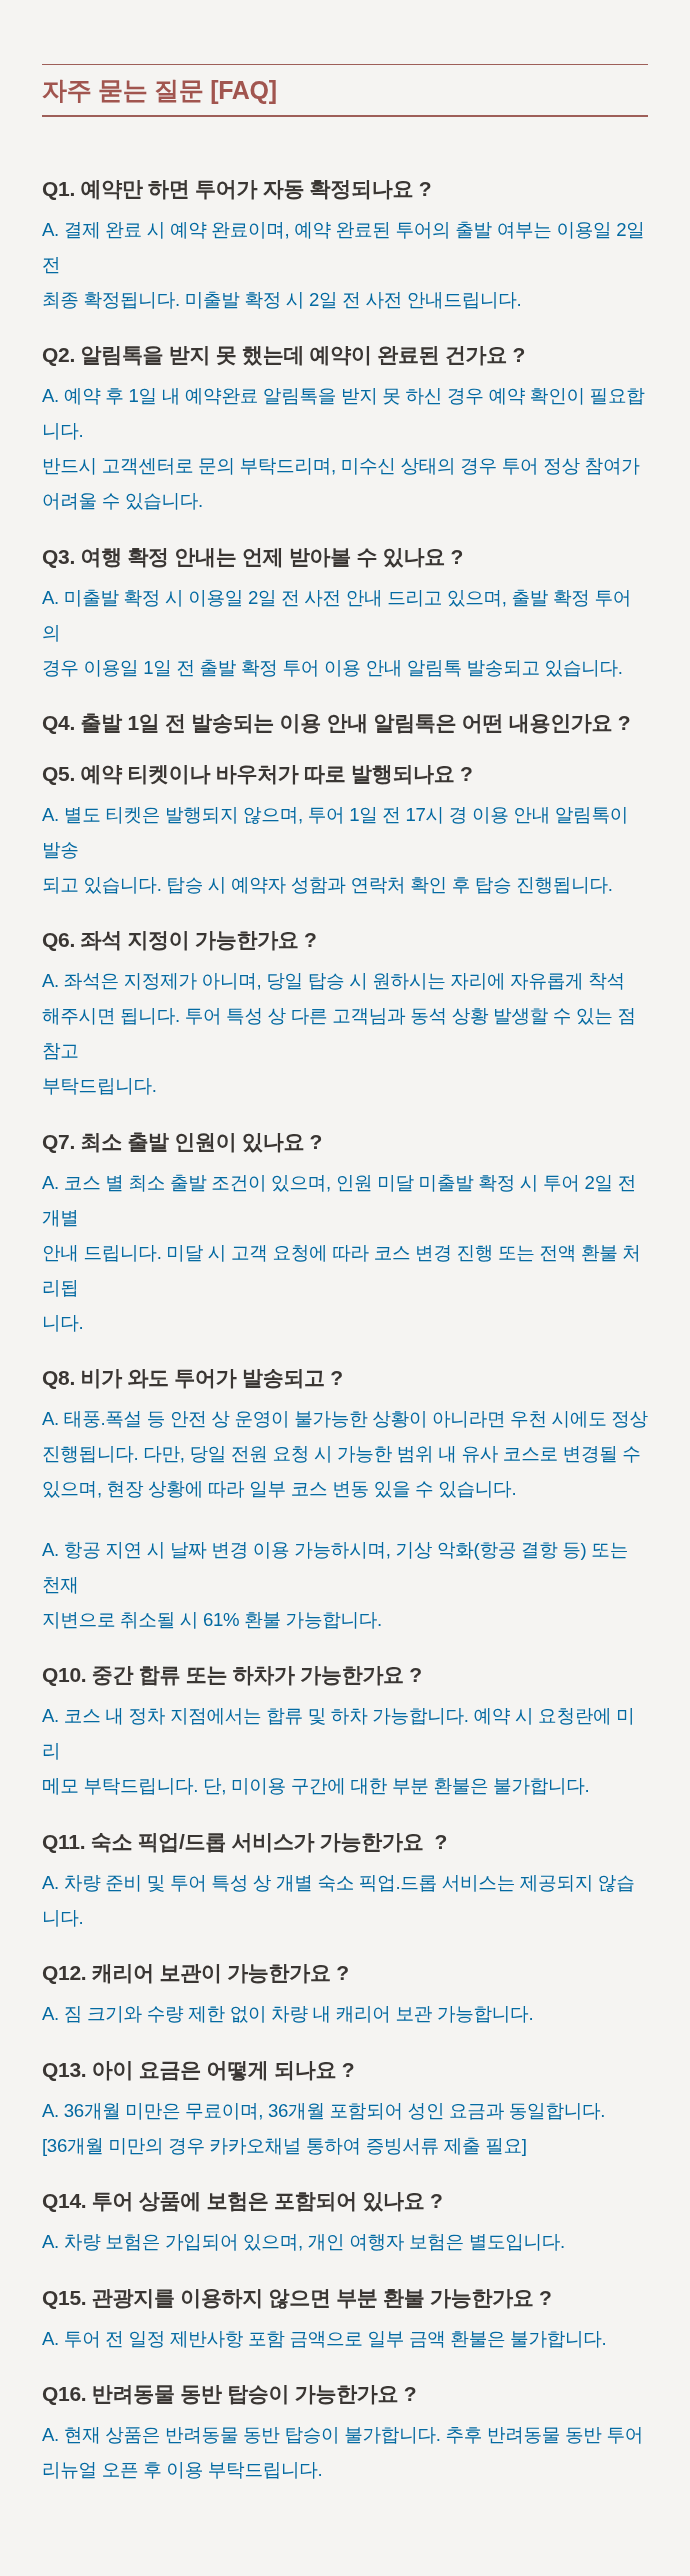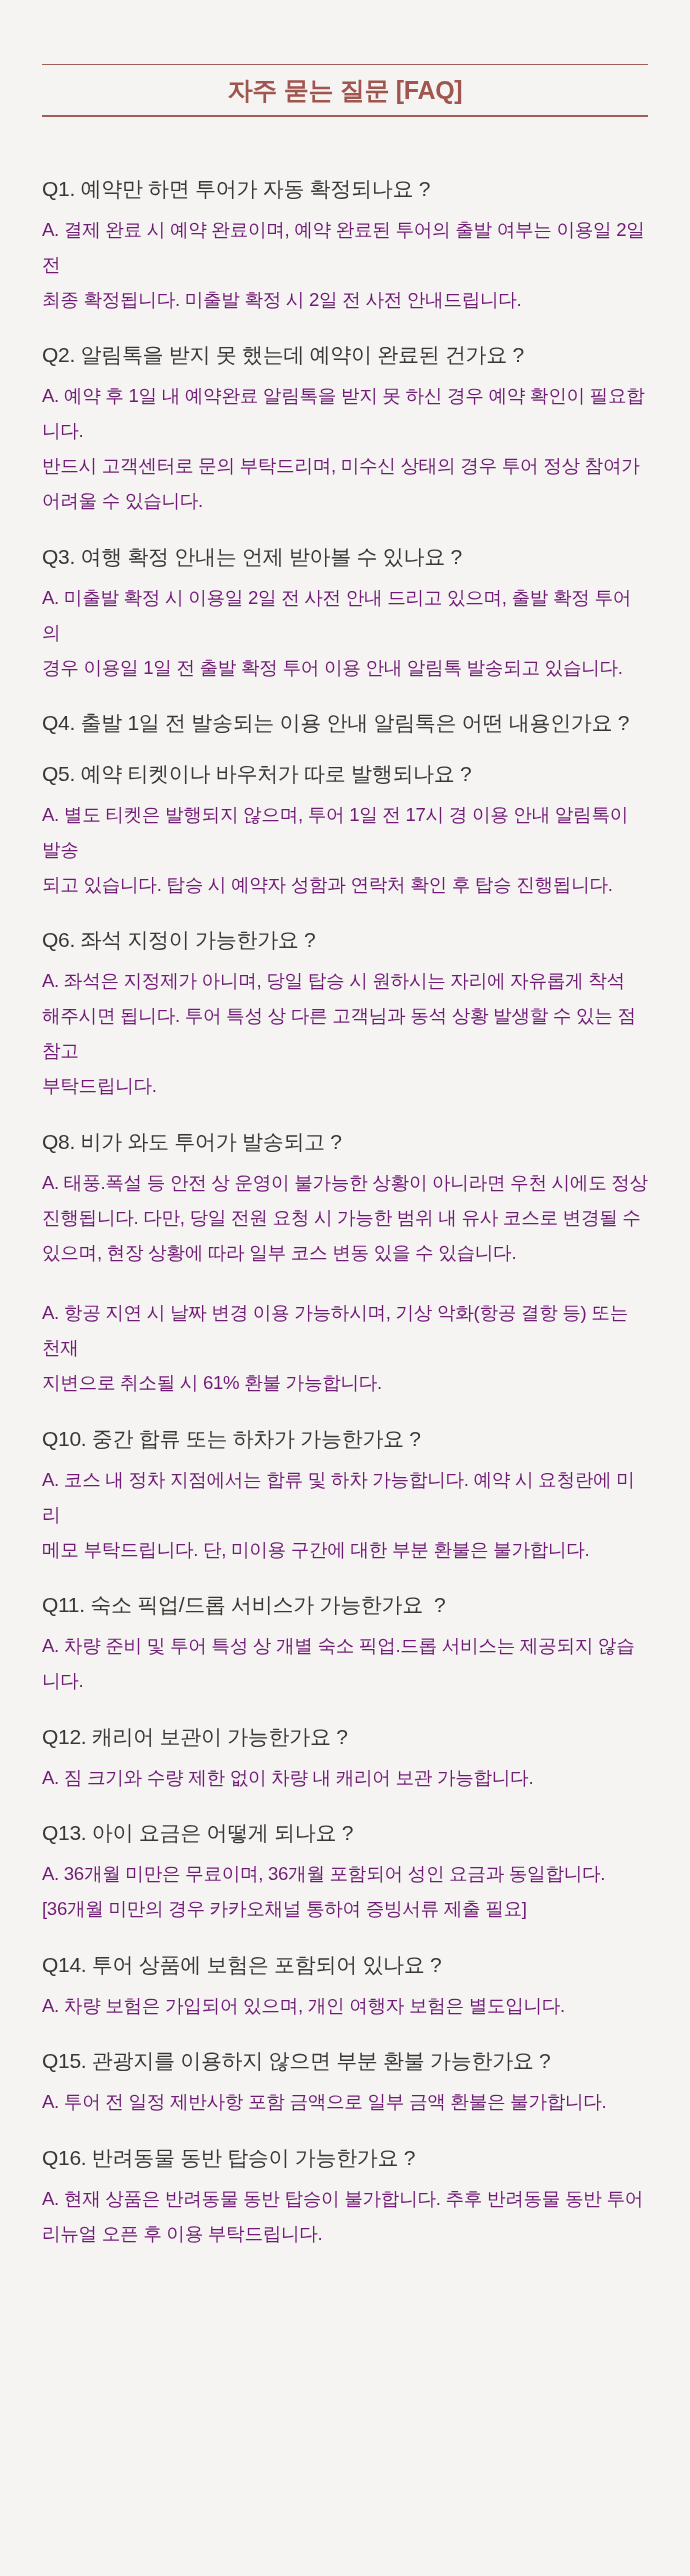--- a/index.html
+++ b/index.html
@@ -21,44 +21,43 @@
   }
   .header .rule {
     height: 1.4px;
     background: #9e5f59;
   }
   .header .title {
     margin: 0;
     font-size: 25px;
     font-weight: bold;
     line-height: 50px;
-    text-align: center;
     color: #a1554f;
     letter-spacing: -0.3px;
   }
   .faq {
     margin-top: 59px;
   }
   .faq-item {
     margin-bottom: 25.5px;
   }
   .faq-question {
     margin: 0 0 11px 0;
     font-size: 21px;
-    font-weight: normal;
+    font-weight: bold;
     line-height: 25px;
     color: #3a3633;
     letter-spacing: -0.3px;
   }
   .faq-answer {
     margin: 0;
     font-size: 18.6px;
     font-weight: 400;
     line-height: 35px;
-    color: #701a75;
+    color: #0369a1;
     letter-spacing: -0.3px;
     white-space: pre-line;
   }
 </style>
 </head>
 <body>
 
 <div class="container">
 
   <div class="header">
@@ -90,20 +89,26 @@
     <div class="faq-item">
       <h2 class="faq-question">Q5. 예약 티켓이나 바우처가 따로 발행되나요 ?</h2>
       <p class="faq-answer">A. 별도 티켓은 발행되지 않으며, 투어 1일 전 17시 경 이용 안내 알림톡이 발송
 되고 있습니다. 탑승 시 예약자 성함과 연락처 확인 후 탑승 진행됩니다.</p>
     </div>
     <div class="faq-item">
       <h2 class="faq-question">Q6. 좌석 지정이 가능한가요 ?</h2>
       <p class="faq-answer">A. 좌석은 지정제가 아니며, 당일 탑승 시 원하시는 자리에 자유롭게 착석
 해주시면 됩니다. 투어 특성 상 다른 고객님과 동석 상황 발생할 수 있는 점 참고
 부탁드립니다.</p>
+    </div>
+    <div class="faq-item">
+      <h2 class="faq-question">Q7. 최소 출발 인원이 있나요 ?</h2>
+      <p class="faq-answer">A. 코스 별 최소 출발 조건이 있으며, 인원 미달 미출발 확정 시 투어 2일 전 개별
+안내 드립니다. 미달 시 고객 요청에 따라 코스 변경 진행 또는 전액 환불 처리됩
+니다.</p>
     </div>
     <div class="faq-item">
       <h2 class="faq-question">Q8. 비가 와도 투어가 발송되고 ?</h2>
       <p class="faq-answer">A. 태풍.폭설 등 안전 상 운영이 불가능한 상황이 아니라면 우천 시에도 정상
 진행됩니다. 다만, 당일 전원 요청 시 가능한 범위 내 유사 코스로 변경될 수
 있으며, 현장 상황에 따라 일부 코스 변동 있을 수 있습니다.</p>
     </div>
     <div class="faq-item">
       <p class="faq-answer">A. 항공 지연 시 날짜 변경 이용 가능하시며, 기상 악화(항공 결항 등) 또는 천재
 지변으로 취소될 시 61% 환불 가능합니다.</p>

